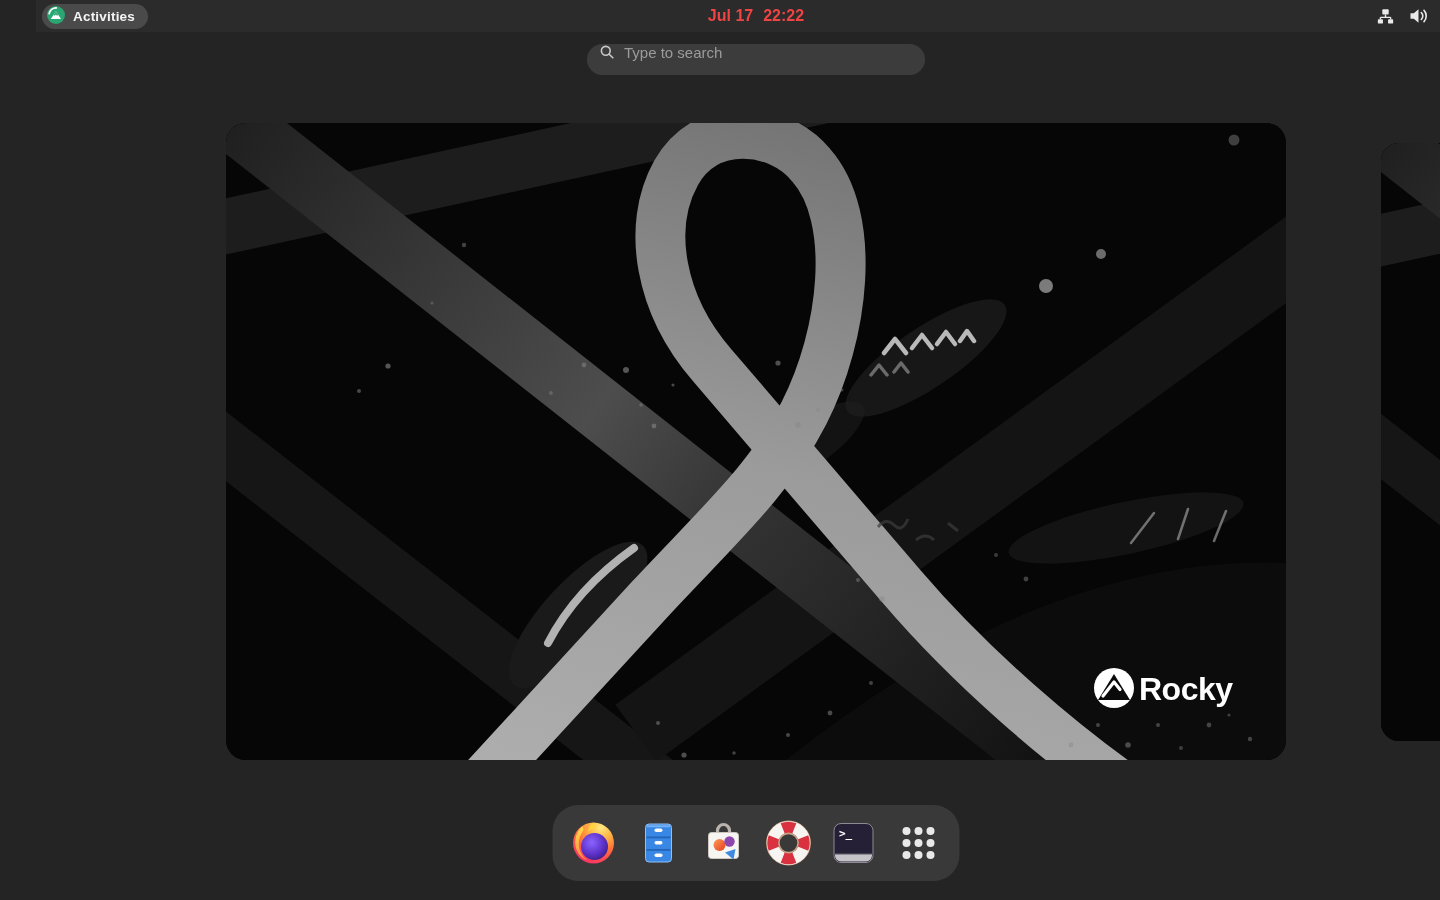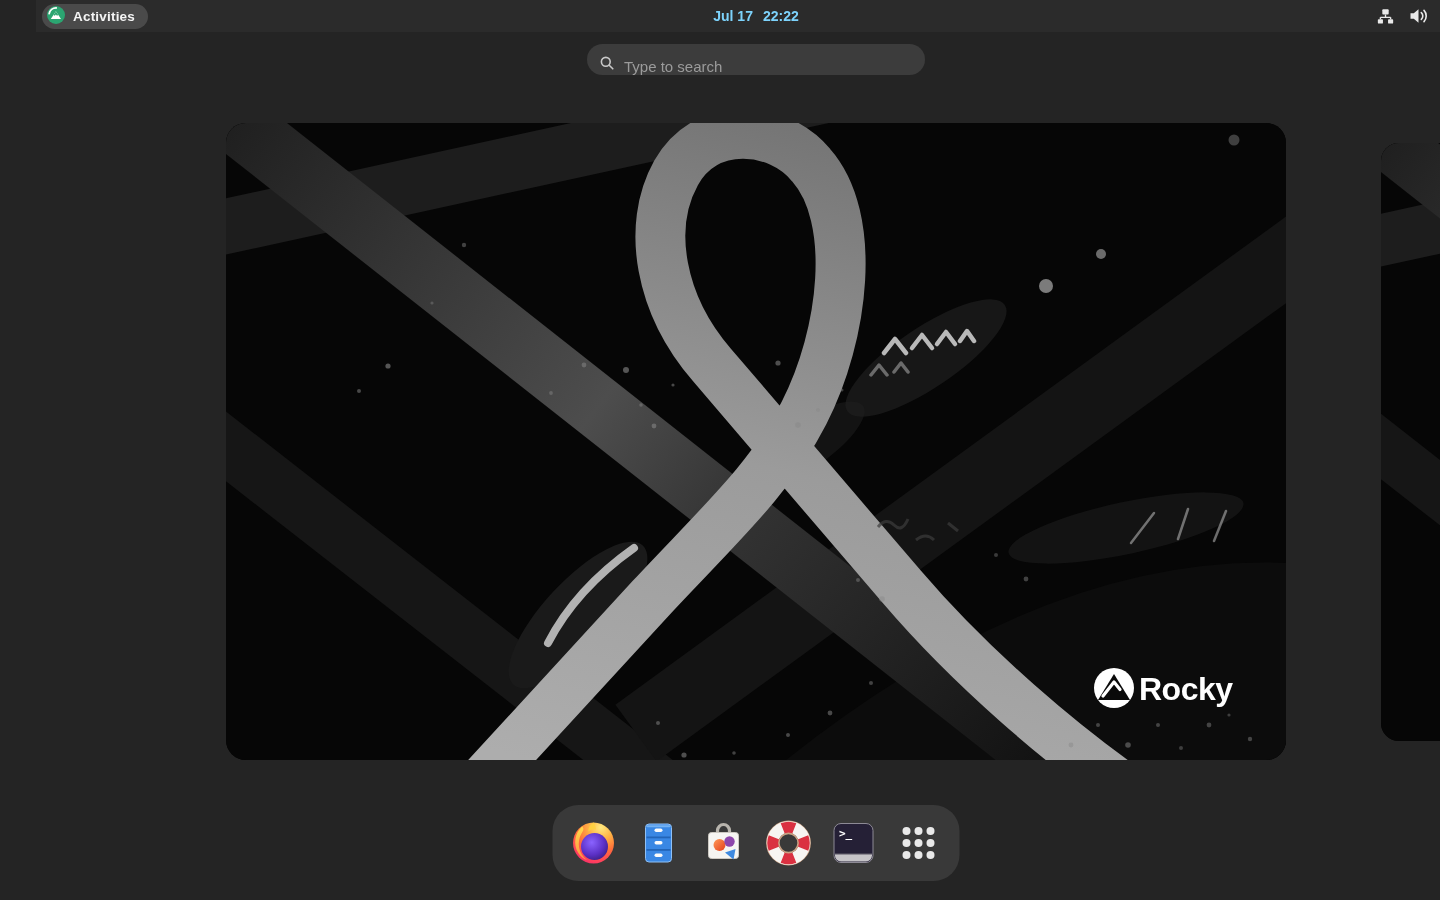--- a/index.html
+++ b/index.html
@@ -41,22 +41,22 @@
     font-size: 13.5px;
     font-weight: 700;
     letter-spacing: 0.2px;
   }
   .clock {
     position: absolute;
     left: 50%;
     transform: translateX(-50%);
     display: flex;
     gap: 10px;
-    color: #7dd3fc;
-    font-size: 14px;
+    color: #ef4444;
+    font-size: 16px;
     font-weight: 700;
     cursor: pointer;
   }
   .status-area {
     position: absolute;
     right: 0;
     height: 32px;
     display: flex;
     align-items: center;
     gap: 15px;
@@ -72,21 +72,21 @@
     left: 0; width: 1440px;
     display: flex;
     justify-content: center;
   }
   .search-field {
     width: 338px;
     height: 31px;
     background: #3c3c3c;
     border-radius: 16px;
     display: flex;
-    align-items: flex-end;
+    align-items: flex-start;
     padding: 0 12px;
     gap: 9px;
   }
   .search-field input {
     flex: 1;
     background: transparent;
     border: none;
     outline: none;
     color: #e0e0e0;
     font-size: 15px;

